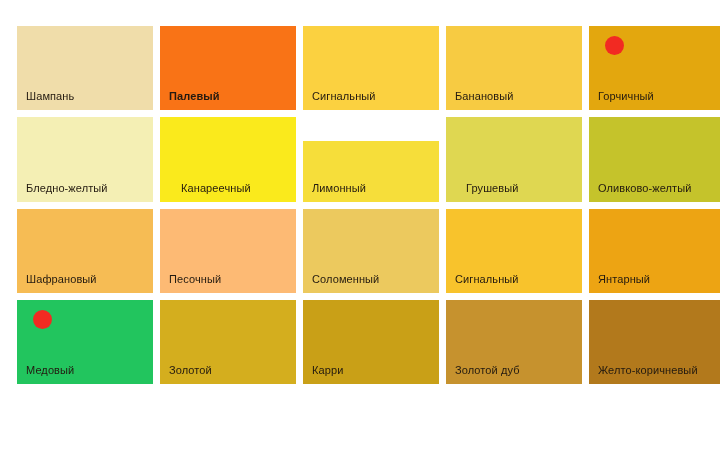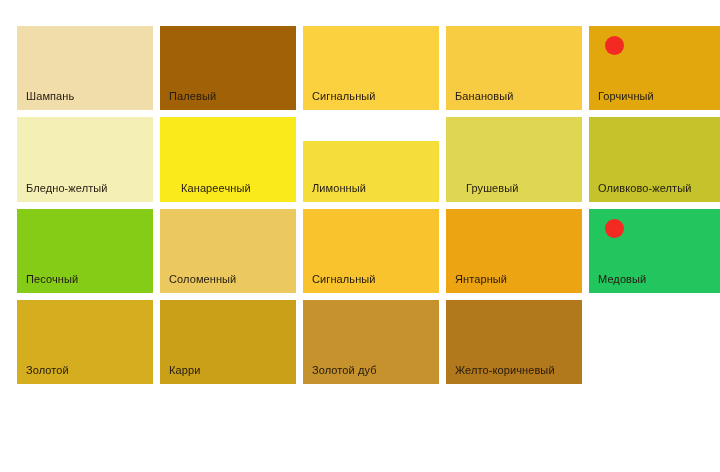--- a/index.html
+++ b/index.html
@@ -94,21 +94,21 @@
 </style>
 </head>
 <body>
 
 <div id="canvas">
 
   <div id="palette-grid">
       <div class="swatch" style="background: rgb(240, 221, 170);">
         <span class="swatch-label" style="color: rgb(35, 26, 16);">Шампань</span>
       </div>
-      <div class="swatch" style="background: #a16207;">
+      <div class="swatch" style="background: #f97316; font-weight: bold;">
         <span class="swatch-label" style="color: rgb(35, 26, 16);">Палевый</span>
       </div>
       <div class="swatch" style="background: rgb(251, 209, 64);">
         <span class="swatch-label" style="color: rgb(35, 26, 16);">Сигнальный</span>
       </div>
       <div class="swatch" style="background: rgb(247, 203, 66);">
         <span class="swatch-label" style="color: rgb(35, 26, 16);">Банановый</span>
       </div>
       <div class="swatch has-marker" style="background: rgb(227, 167, 14);">
         <span class="marker-dot" style="display: block; background: rgb(242, 42, 34);"></span>
@@ -122,21 +122,24 @@
       </div>
       <div class="swatch" style="background: rgb(246, 222, 58); margin-top: 24px;">
         <span class="swatch-label" style="color: rgb(35, 26, 16);">Лимонный</span>
       </div>
       <div class="swatch" style="background: rgb(223, 215, 81);">
         <span class="swatch-label" style="color: rgb(35, 26, 16); margin-left: 11px;">Грушевый</span>
       </div>
       <div class="swatch" style="background: rgb(197, 195, 43);">
         <span class="swatch-label" style="color: rgb(35, 26, 16);">Оливково-желтый</span>
       </div>
-      <div class="swatch" style="background: #84cc16; padding-left: 18px;">
+      <div class="swatch" style="background: rgb(246, 188, 84);">
+        <span class="swatch-label" style="color: rgb(35, 26, 16);">Шафрановый</span>
+      </div>
+      <div class="swatch" style="background: #fdba74; padding-left: 18px;">
         <span class="swatch-label" style="color: rgb(35, 26, 16);">Песочный</span>
       </div>
       <div class="swatch" style="background: rgb(236, 201, 94);">
         <span class="swatch-label" style="color: rgb(35, 26, 16);">Соломенный</span>
       </div>
       <div class="swatch" style="background: rgb(248, 195, 44);">
         <span class="swatch-label" style="color: rgb(35, 26, 16);">Сигнальный</span>
       </div>
       <div class="swatch" style="background: rgb(237, 164, 19);">
         <span class="swatch-label" style="color: rgb(35, 26, 16);">Янтарный</span>

